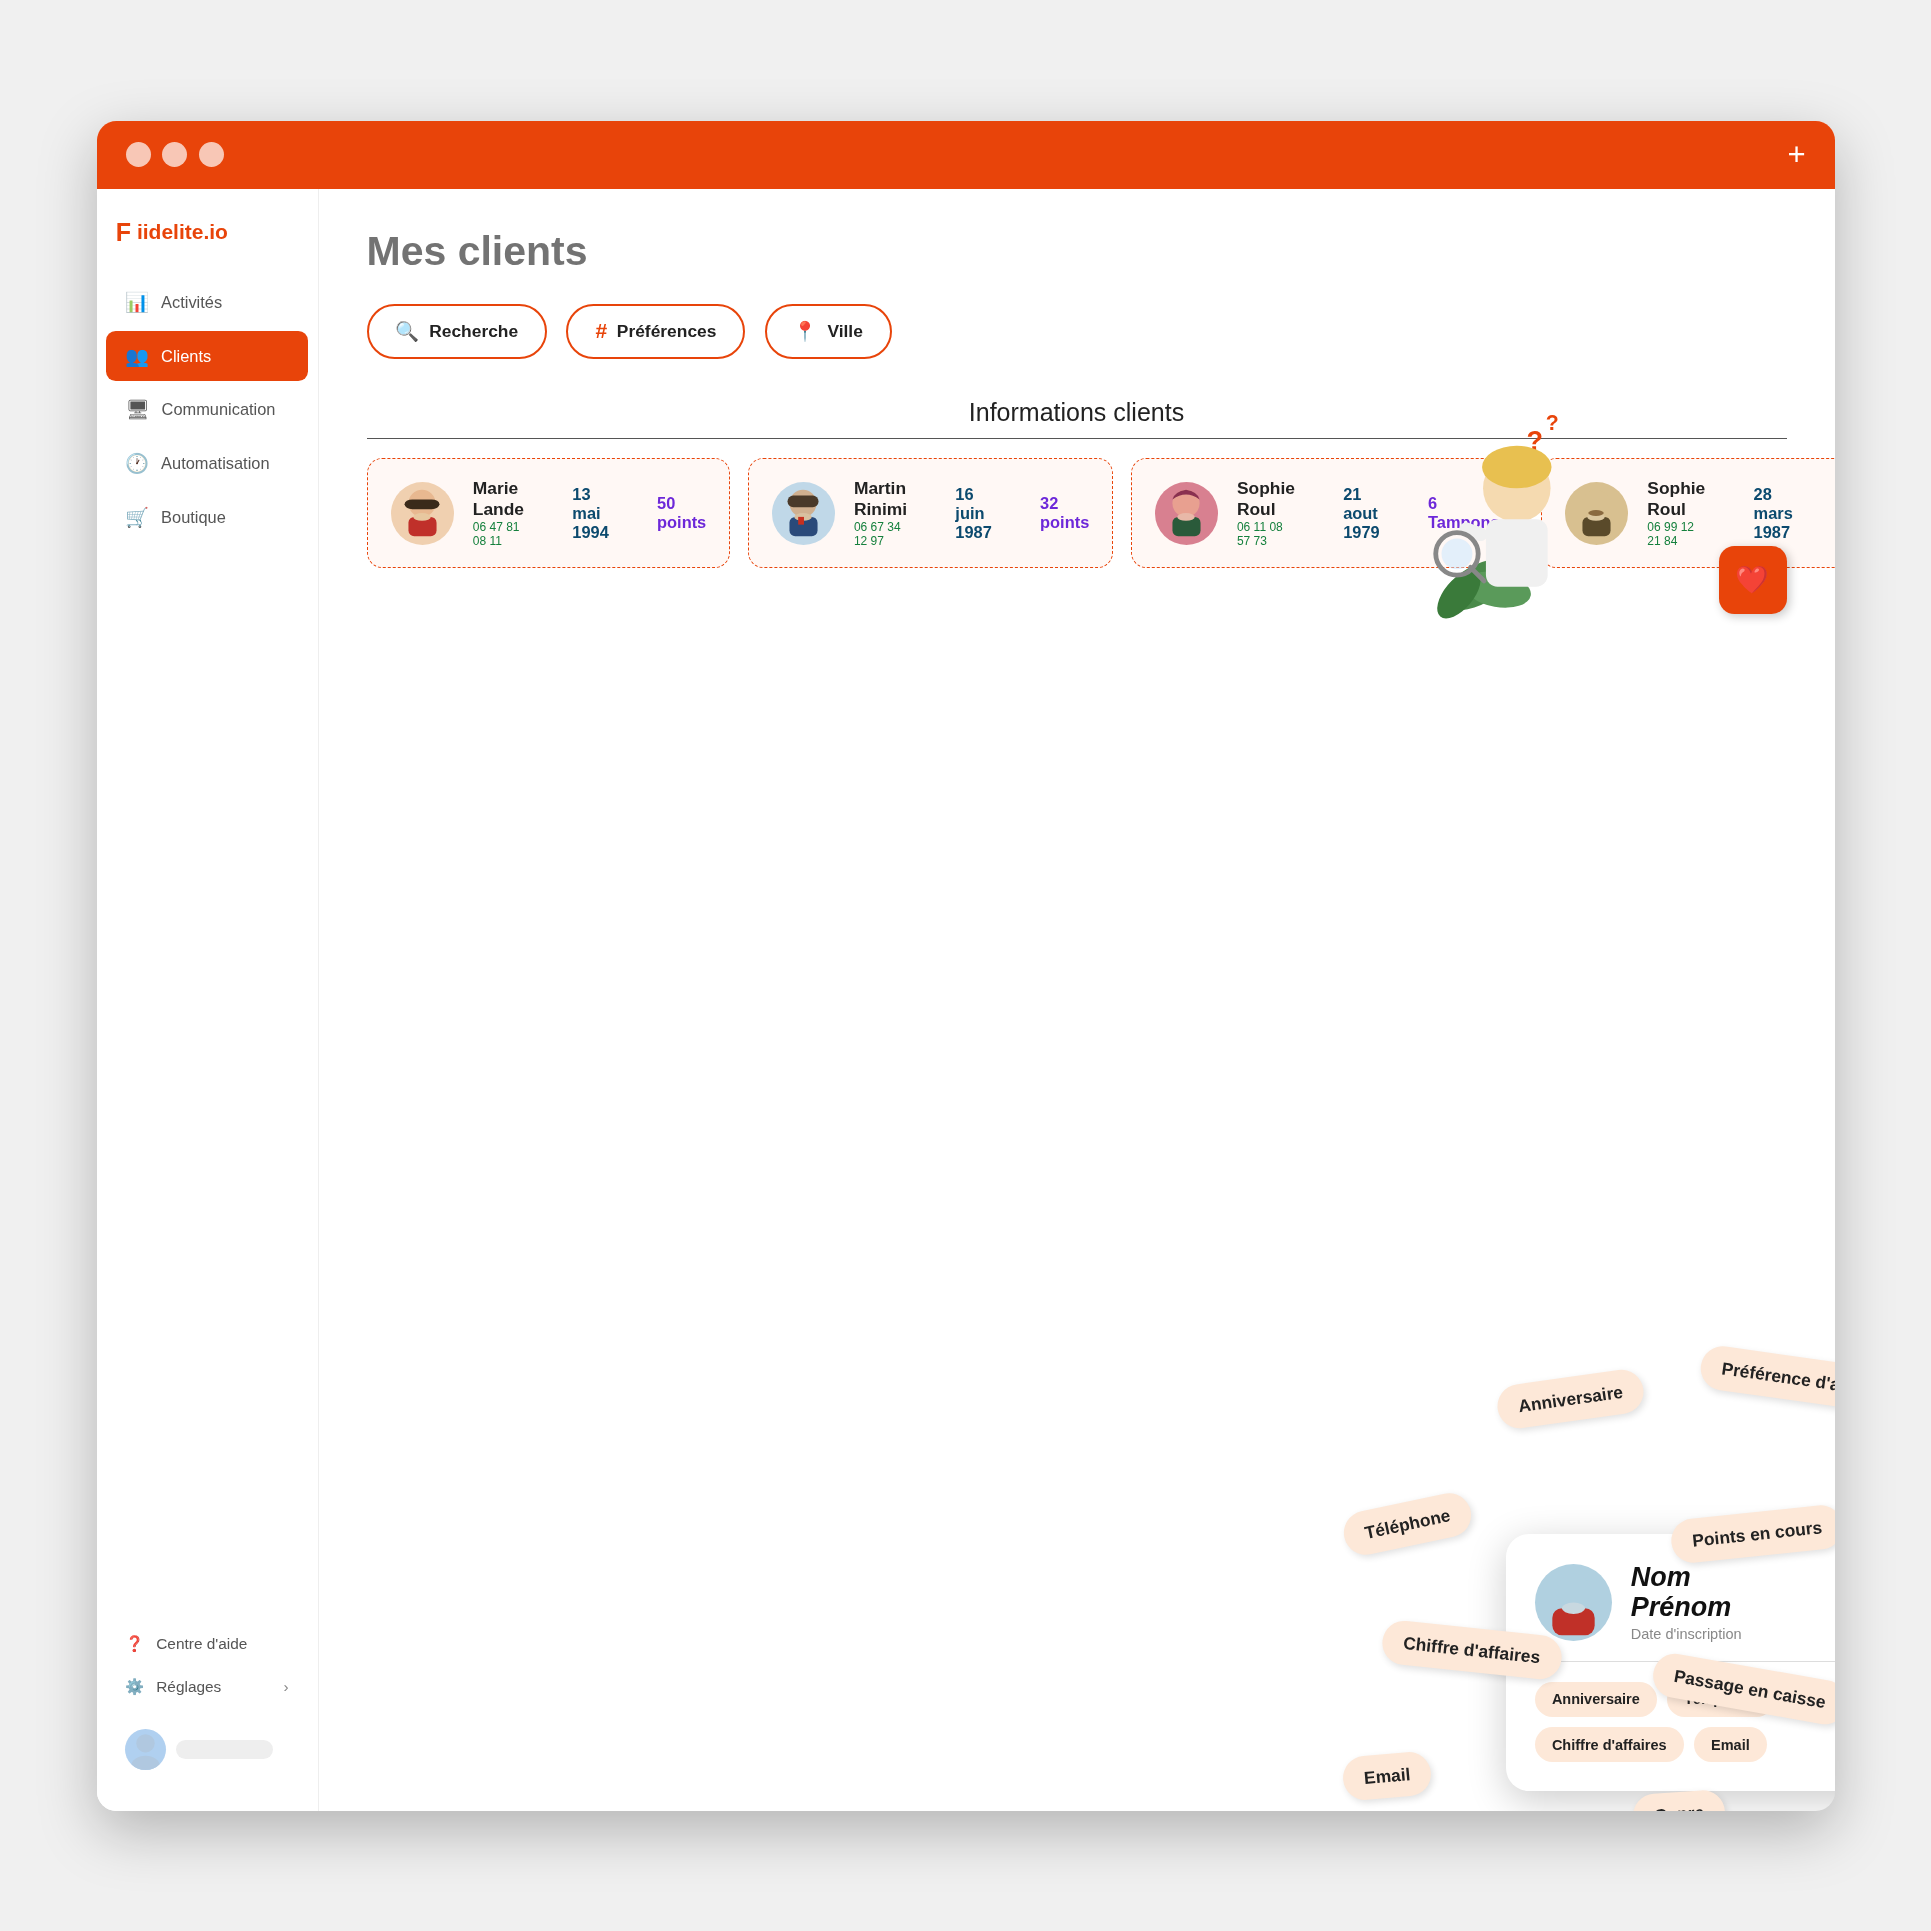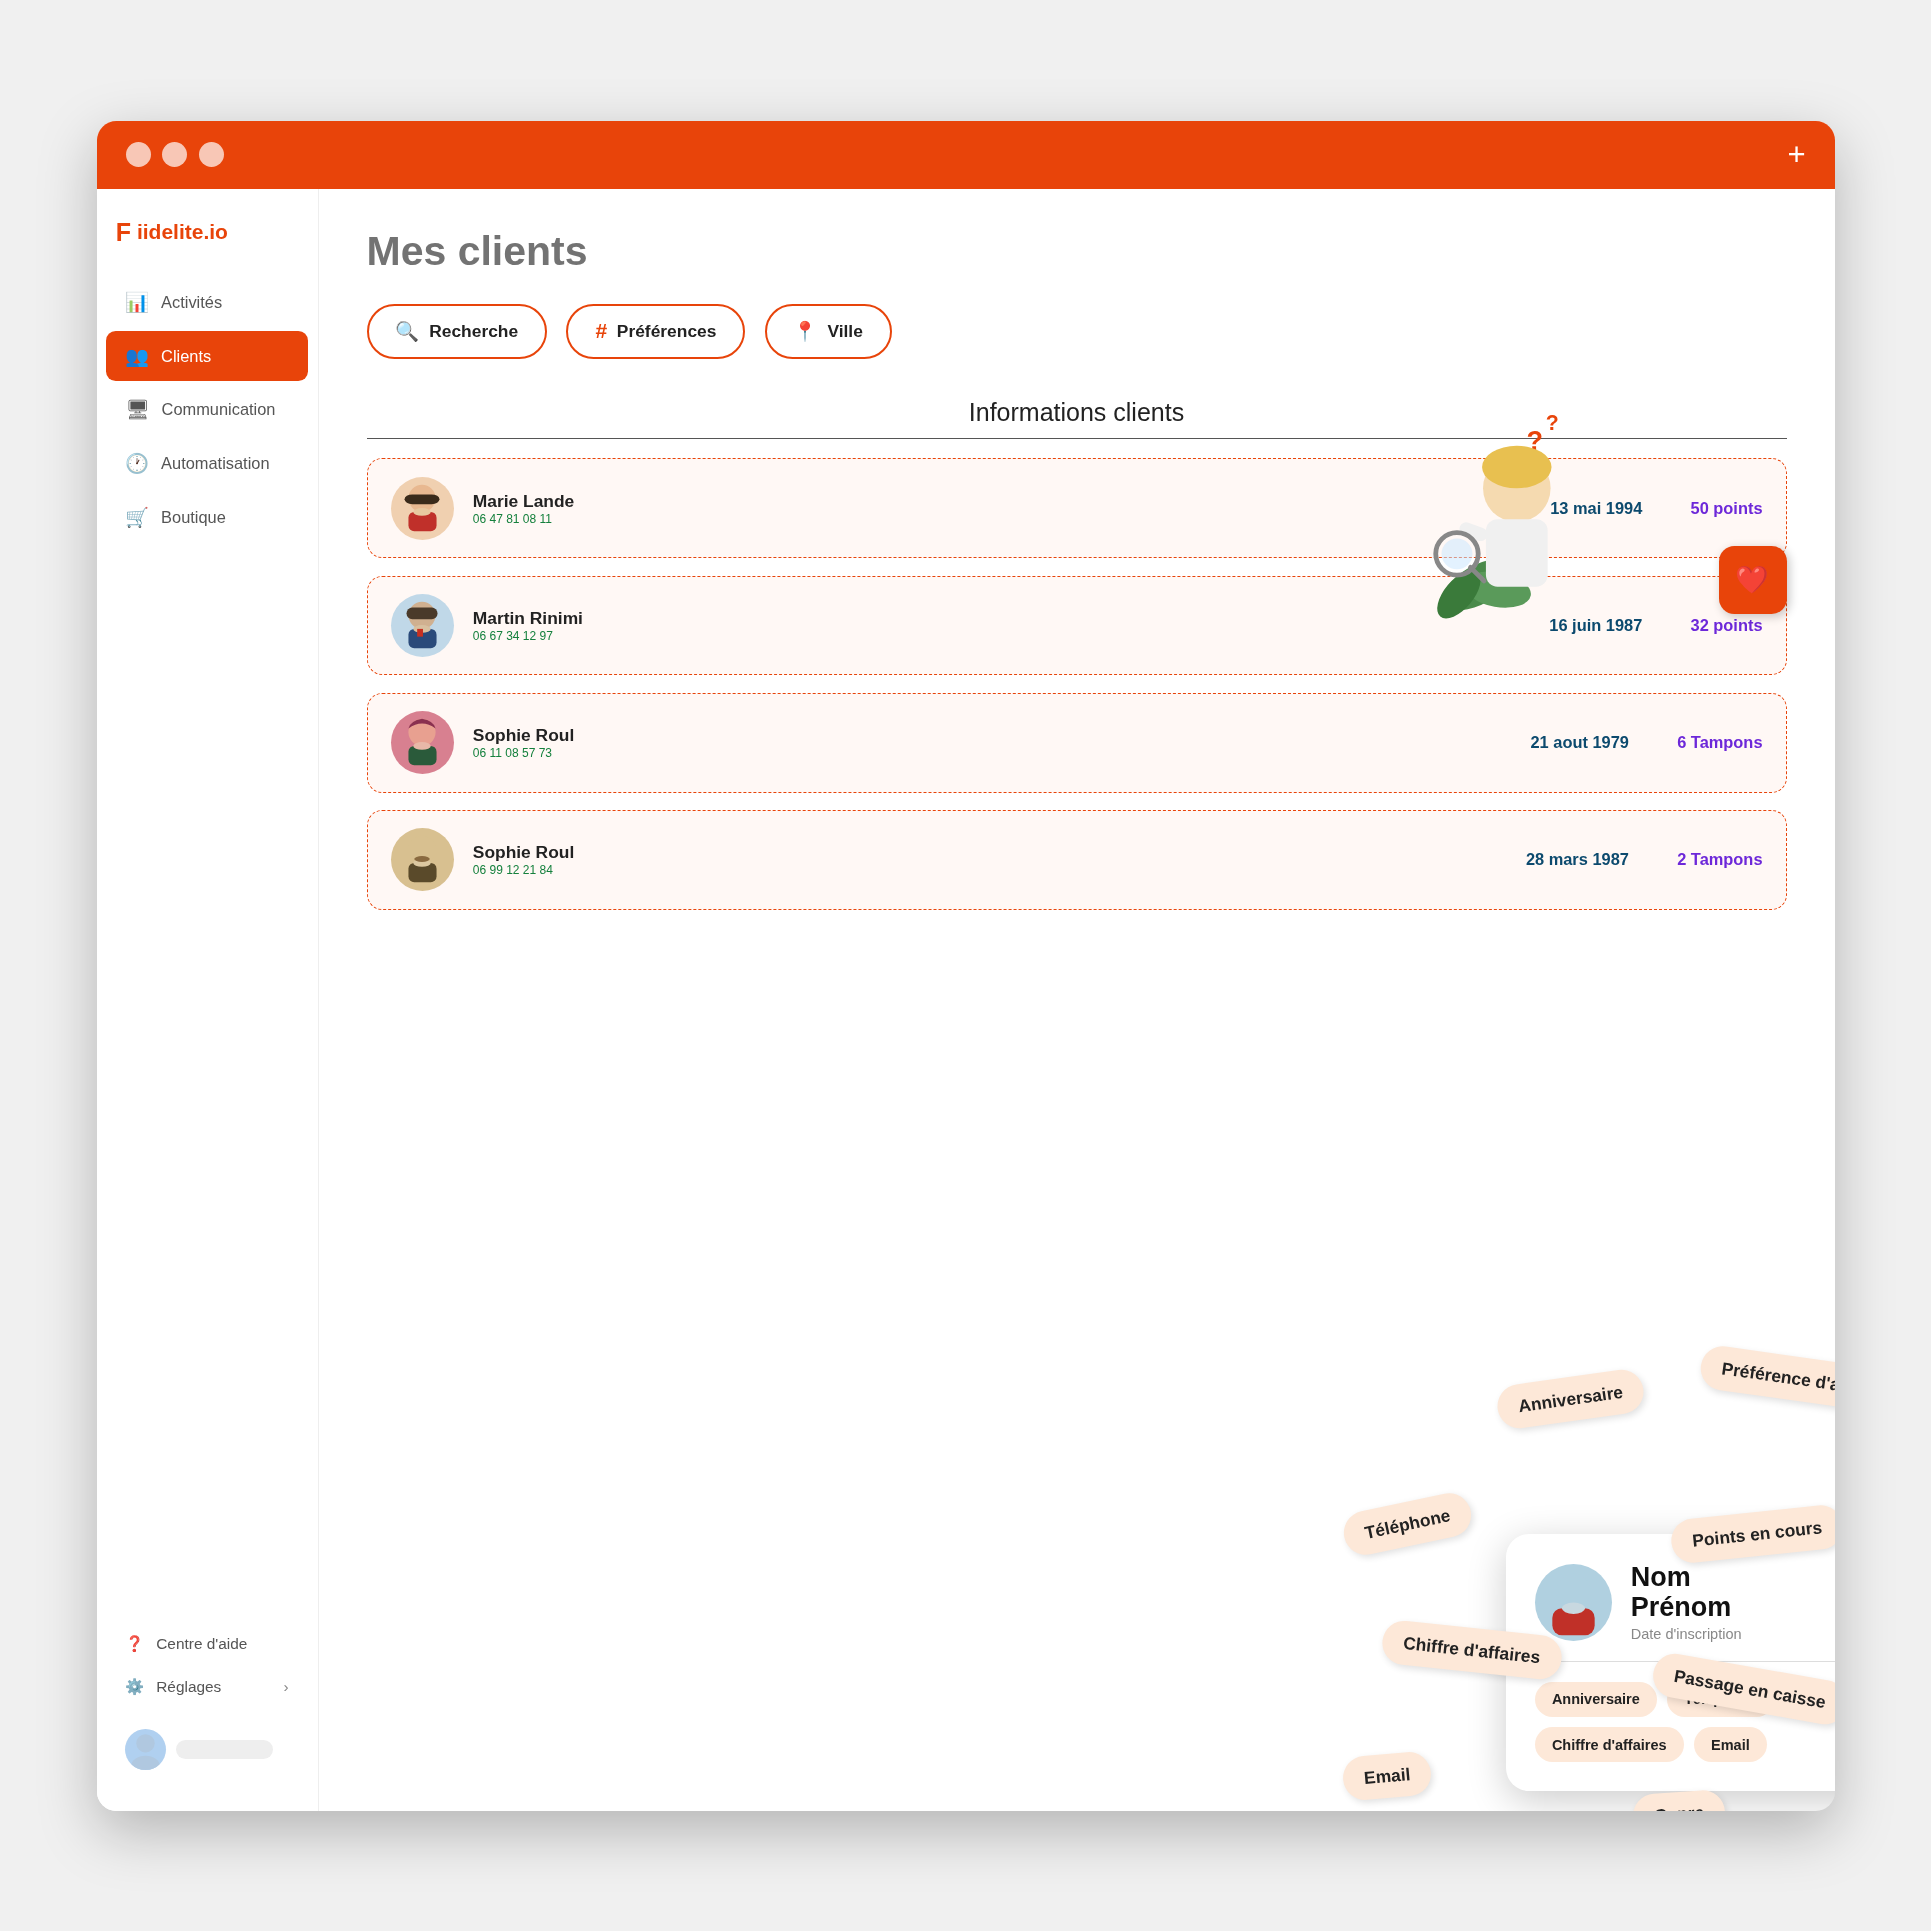--- a/index.html
+++ b/index.html
@@ -199,21 +199,21 @@
       font-size: 25px;
       font-weight: 400;
       color: #222;
       margin-bottom: 19.3px;
       padding-bottom: 11.6px;
       border-bottom: 1.9px solid #555;
     }
 
     .client-list {
       display: flex;
-      flex-direction: column;
+      flex-direction: row;
       gap: 17.4px;
       justify-content: space-between;
     }
 
     .client-row {
       display: flex;
       align-items: center;
       gap: 19.3px;
       padding: 17.4px 23px;
       border: 1.9px dashed #E8440A;
@@ -298,20 +298,21 @@
       justify-content: center;
       font-size: 35px;
       overflow: hidden;
     }
 
     .card-name {
       font-size: 27px;
       font-weight: 800;
       color: #111;
       line-height: 1.1;
+      font-style: italic;
     }
 
     .card-date {
       font-size: 14.5px;
       color: #888;
       margin-top: 3.9px;
     }
 
     .card-tags {
       display: flex;

